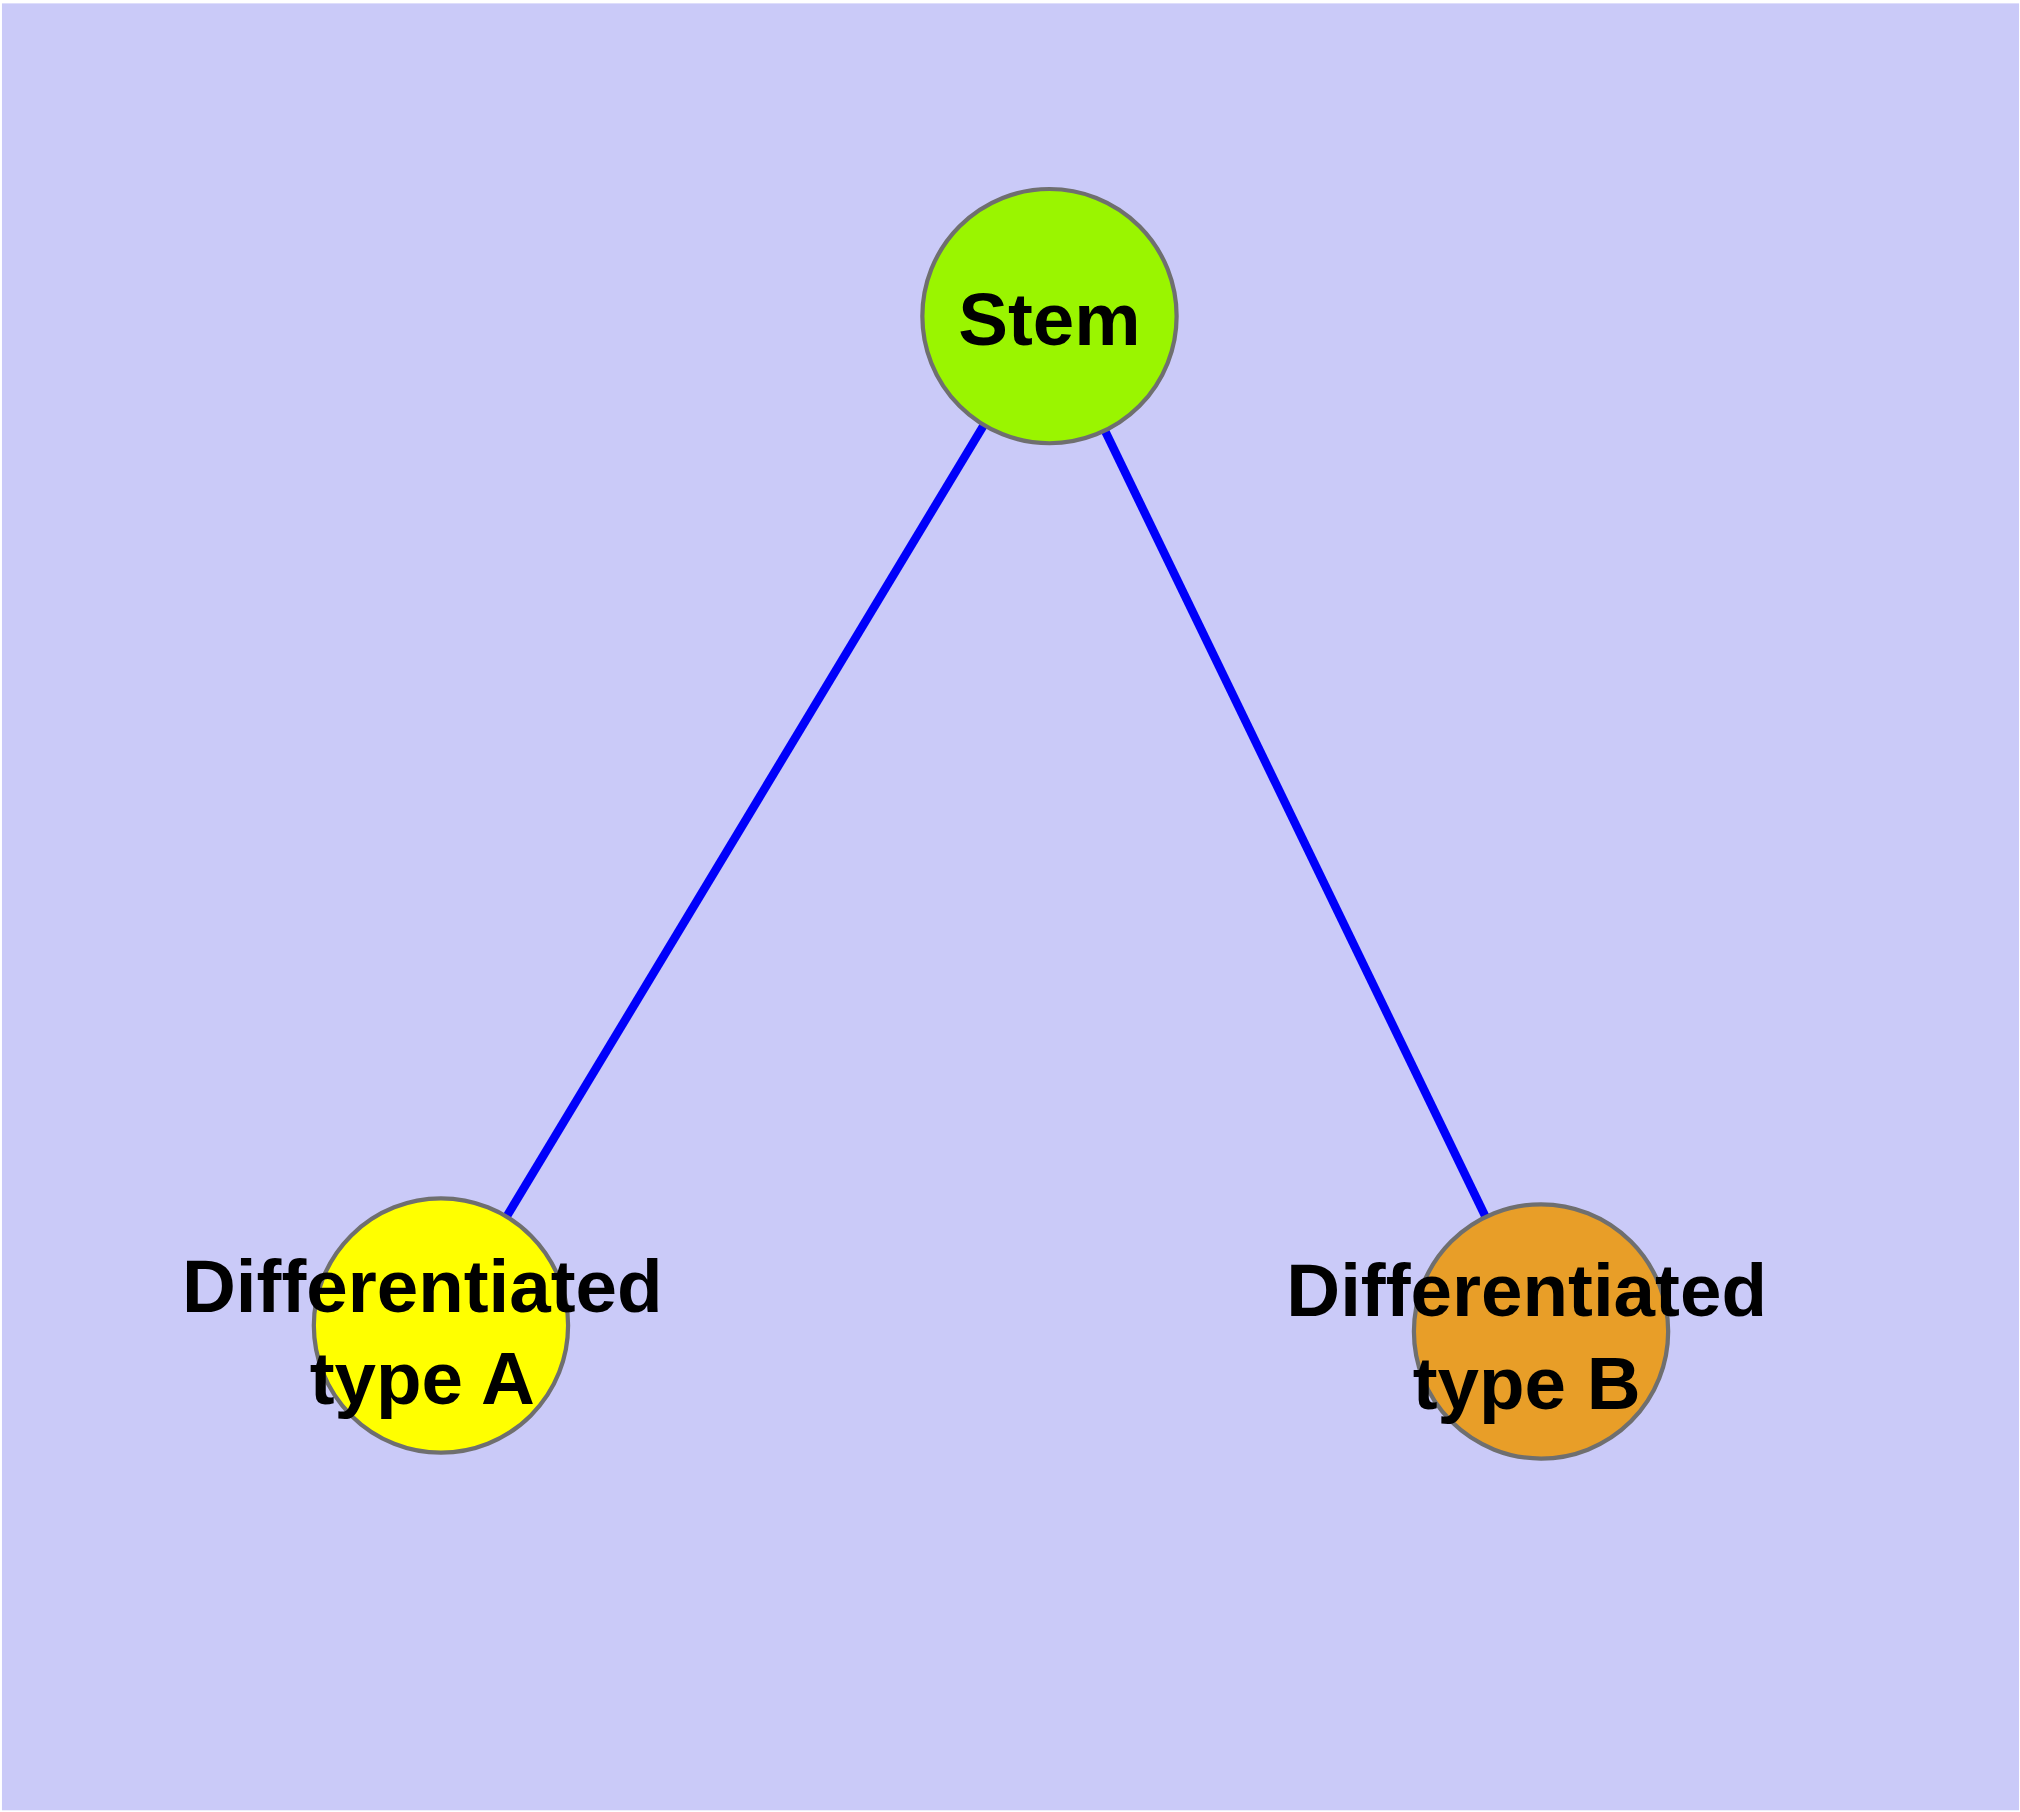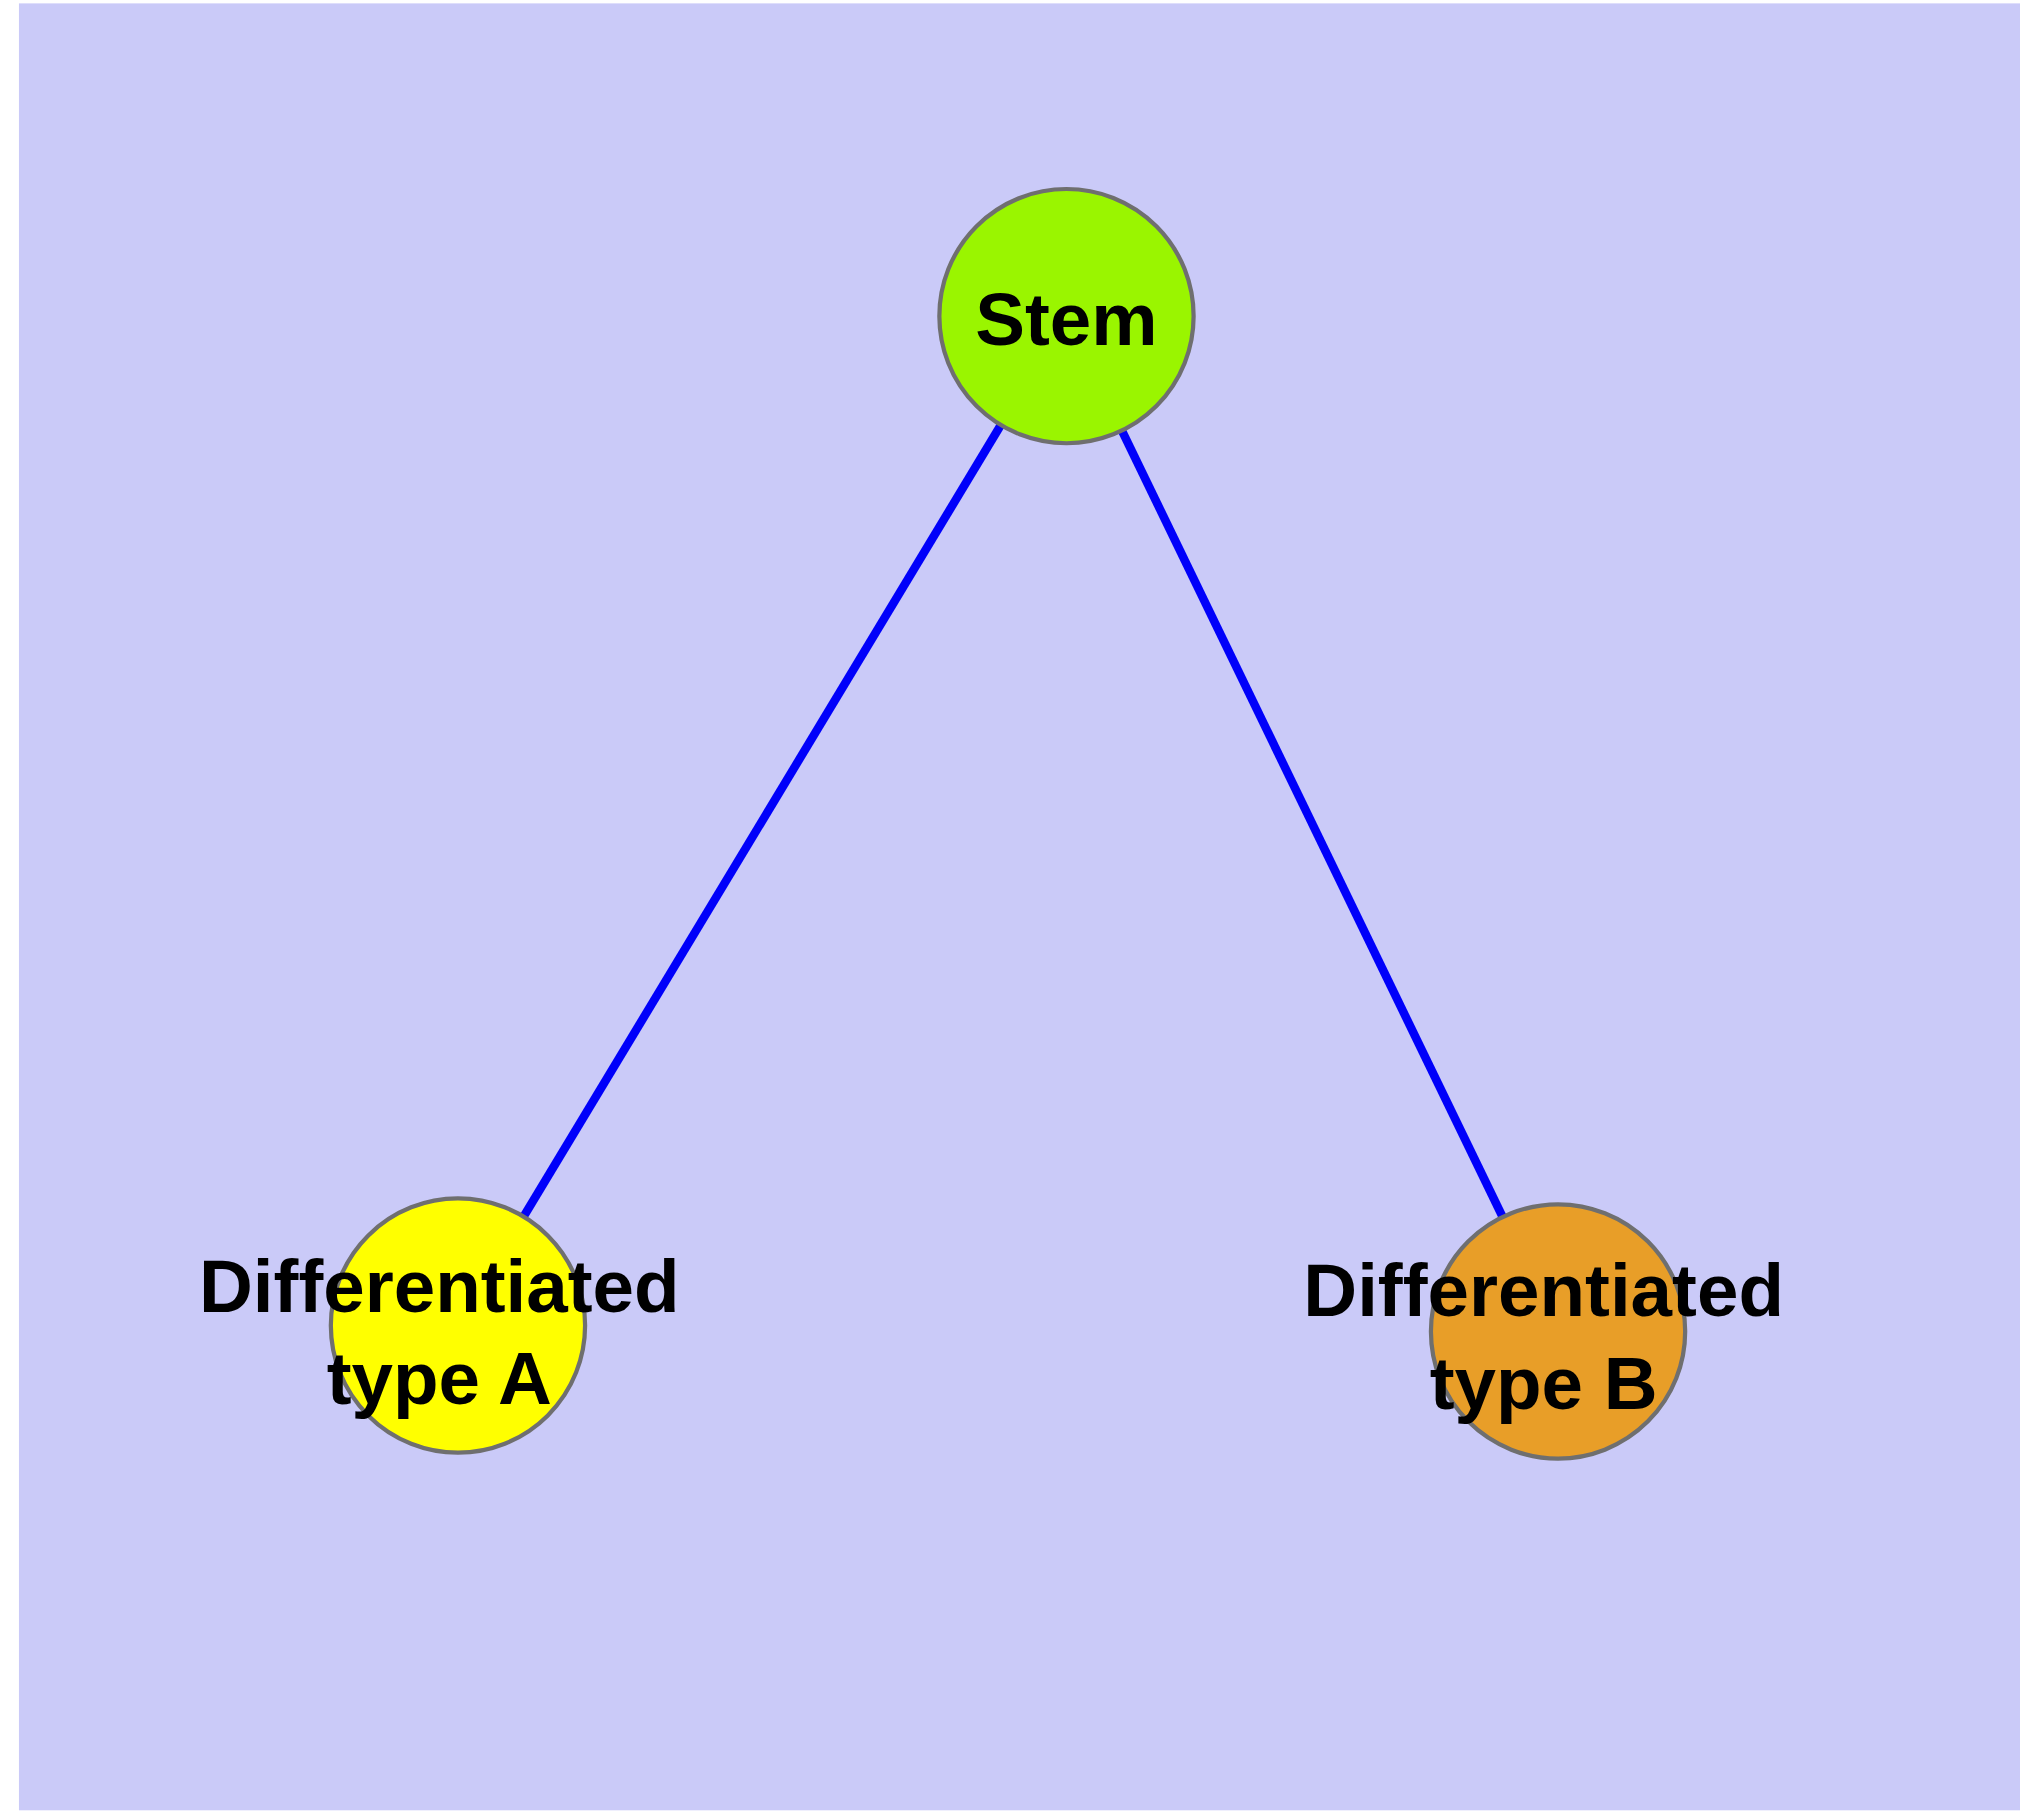--- a/index.html
+++ b/index.html
@@ -7,21 +7,20 @@
     padding: 0;
     background: #ffffff;
     width: 2021px;
     height: 1812px;
     overflow: hidden;
   }
   #diagram-root {
     position: relative;
     width: 1727px;
     height: 1812px;
-    margin-left: 17px;
   }
   svg {
     display: block;
   }
   .node-label {
     font-family: "Liberation Sans", sans-serif;
     font-weight: bold;
     fill: #000000;
   }
 </style>

